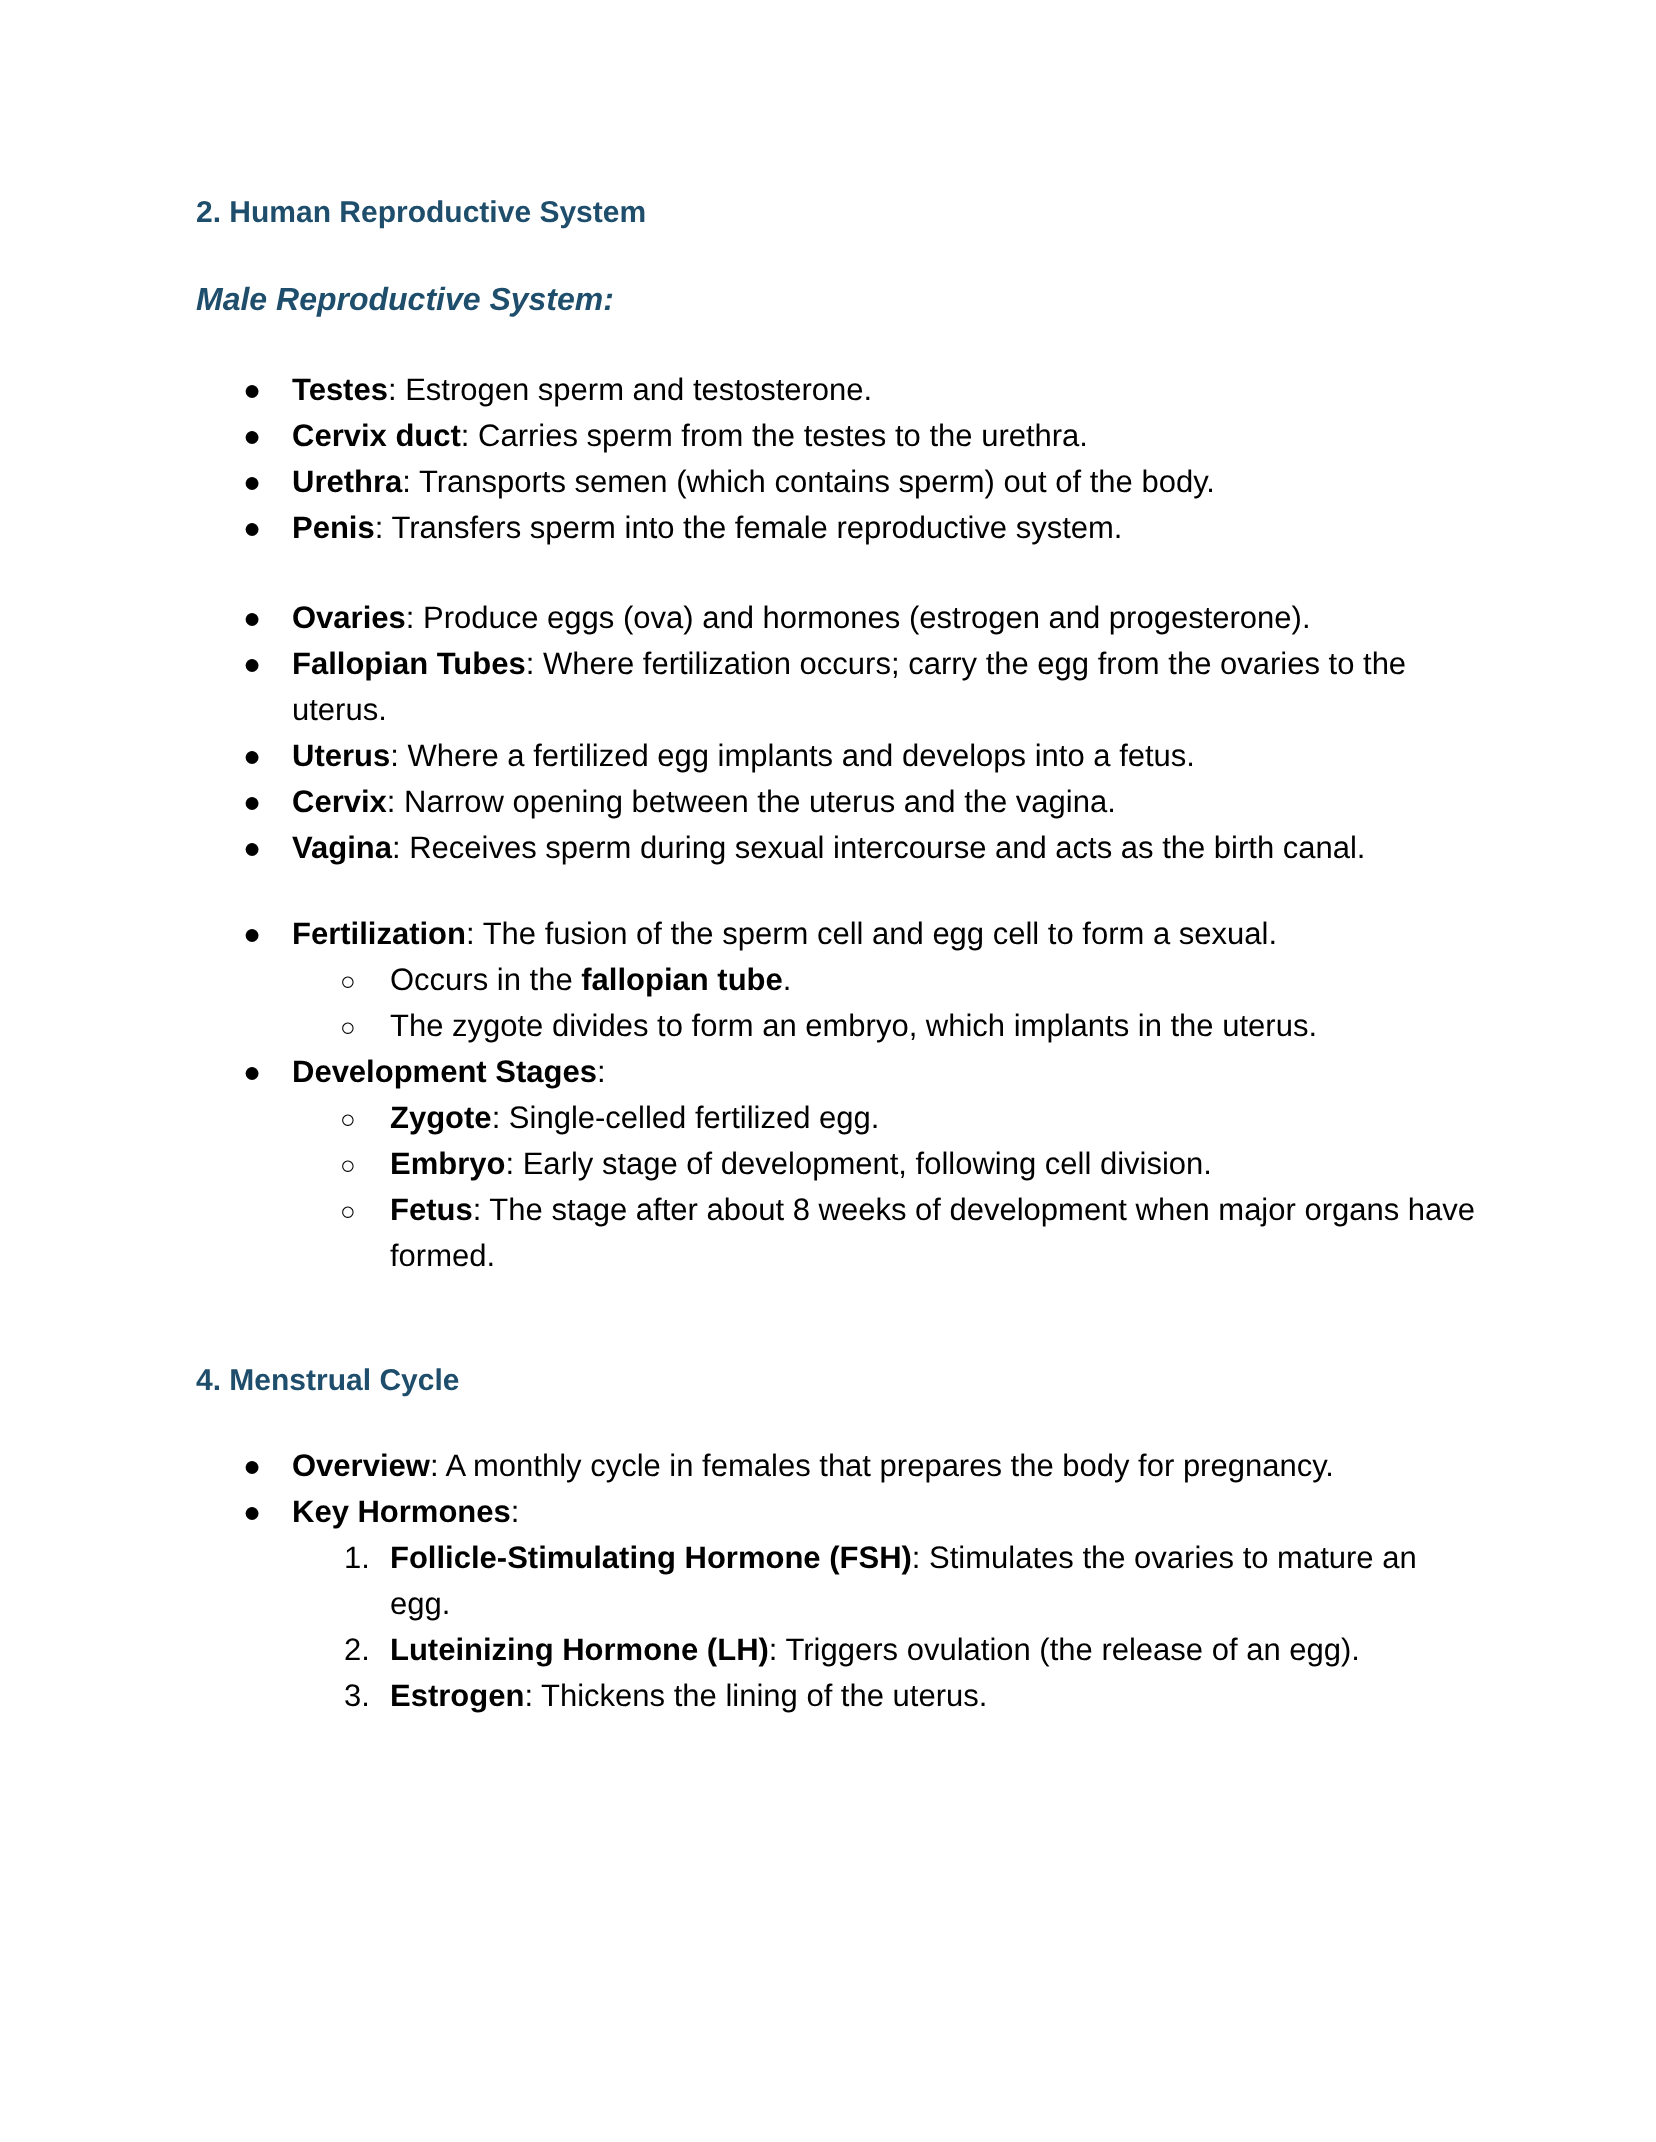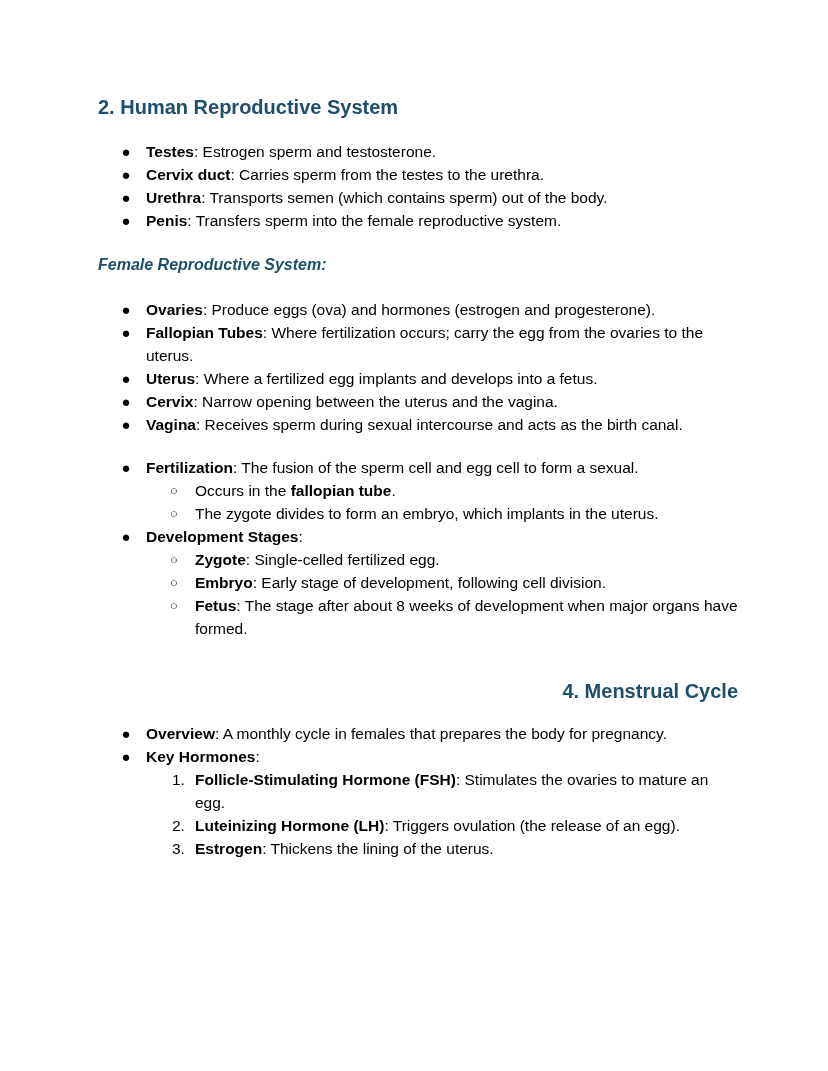--- a/index.html
+++ b/index.html
@@ -2,21 +2,21 @@
 <html><head>
 <meta charset="utf-8">
 <style>
   html, body { margin: 0; padding: 0; background: #ffffff; }
   body {
     width: 828px; height: 1071px; overflow: hidden; position: relative;
     font-family: "Liberation Sans", sans-serif; color: #000000;
   }
   .page { position: absolute; left: 98px; top: 96px; width: 640px; }
   .h2 {
-    font-weight: bold; font-size: 20px; color: #1e4e6b;
+    font-weight: bold; font-size: 15px; color: #1e4e6b;
     margin: 0; line-height: 22px;
   }
   .h3 {
     font-weight: bold; font-style: italic; font-size: 16px; color: #1e4e6b;
     margin: 0; line-height: 22px;
   }
   ul, ol { margin: 0; padding: 0; list-style: none; }
   .item {
     position: relative; font-size: 15.5px; line-height: 23px;
     padding-left: 48px;
@@ -39,50 +39,50 @@
   .num .bullet { position: absolute; left: 74px; top: 0; }
   b { font-weight: bold; }
 </style>
 </head>
 <body>
 
 <div class="page">
 
   <h2 class="h2">2. Human Reproductive System</h2>
 
+  <h3 class="h3" style="margin-top:22px;">Male Reproductive System:</h3>
 
   <ul style="margin-top:22px;">
     <li class="item"><span class="bullet">●</span><b>Testes</b><span>: Estrogen sperm and testosterone.</span></li>
     <li class="item"><span class="bullet">●</span><b>Cervix duct</b><span>: Carries sperm from the testes to the urethra.</span></li>
     <li class="item"><span class="bullet">●</span><b>Urethra</b><span>: Transports semen (which contains sperm) out of the body.</span></li>
     <li class="item"><span class="bullet">●</span><b>Penis</b><span>: Transfers sperm into the female reproductive system.</span></li>
   </ul>
 
-  <h3 class="h3" style="margin-top:22px;">Female Reproductive System:</h3>
 
   <ul style="margin-top:22px;">
     <li class="item"><span class="bullet">●</span><b>Ovaries</b><span>: Produce eggs (ova) and hormones (estrogen and progesterone).</span></li>
     <li class="item"><span class="bullet">●</span><b>Fallopian Tubes</b><span>: Where fertilization occurs; carry the egg from the ovaries to the uterus.</span></li>
     <li class="item"><span class="bullet">●</span><b>Uterus</b><span>: Where a fertilized egg implants and develops into a fetus.</span></li>
     <li class="item"><span class="bullet">●</span><b>Cervix</b><span>: Narrow opening between the uterus and the vagina.</span></li>
     <li class="item"><span class="bullet">●</span><b>Vagina</b><span>: Receives sperm during sexual intercourse and acts as the birth canal.</span></li>
   </ul>
 
 
   <ul style="margin-top:20px;">
     <li class="item"><span class="bullet">●</span><b>Fertilization</b><span>: The fusion of the sperm cell and egg cell to form a sexual.</span></li>
     <li class="sub"><span class="bullet">○</span><span>Occurs in the </span><b>fallopian tube</b><span>.</span></li>
     <li class="sub"><span class="bullet">○</span><span>The zygote divides to form an embryo, which implants in the uterus.</span></li>
     <li class="item"><span class="bullet">●</span><b>Development Stages</b><span>:</span></li>
     <li class="sub"><span class="bullet">○</span><b>Zygote</b><span>: Single-celled fertilized egg.</span></li>
     <li class="sub"><span class="bullet">○</span><b>Embryo</b><span>: Early stage of development, following cell division.</span></li>
     <li class="sub"><span class="bullet">○</span><b>Fetus</b><span>: The stage after about 8 weeks of development when major organs have formed.</span></li>
   </ul>
 
-  <h2 class="h2" style="margin-top:40px;text-align:right;">4. Menstrual Cycle</h2>
+  <h2 class="h2" style="margin-top:40px;">4. Menstrual Cycle</h2>
 
   <ul style="margin-top:20px;">
     <li class="item"><span class="bullet">●</span><b>Overview</b><span>: A monthly cycle in females that prepares the body for pregnancy.</span></li>
     <li class="item"><span class="bullet">●</span><b>Key Hormones</b><span>:</span></li>
     <li class="num"><span class="bullet">1.</span><b>Follicle-Stimulating Hormone (FSH)</b><span>: Stimulates the ovaries to mature an egg.</span></li>
     <li class="num"><span class="bullet">2.</span><b>Luteinizing Hormone (LH)</b><span>: Triggers ovulation (the release of an egg).</span></li>
     <li class="num"><span class="bullet">3.</span><b>Estrogen</b><span>: Thickens the lining of the uterus.</span></li>
   </ul>
 
 </div>

